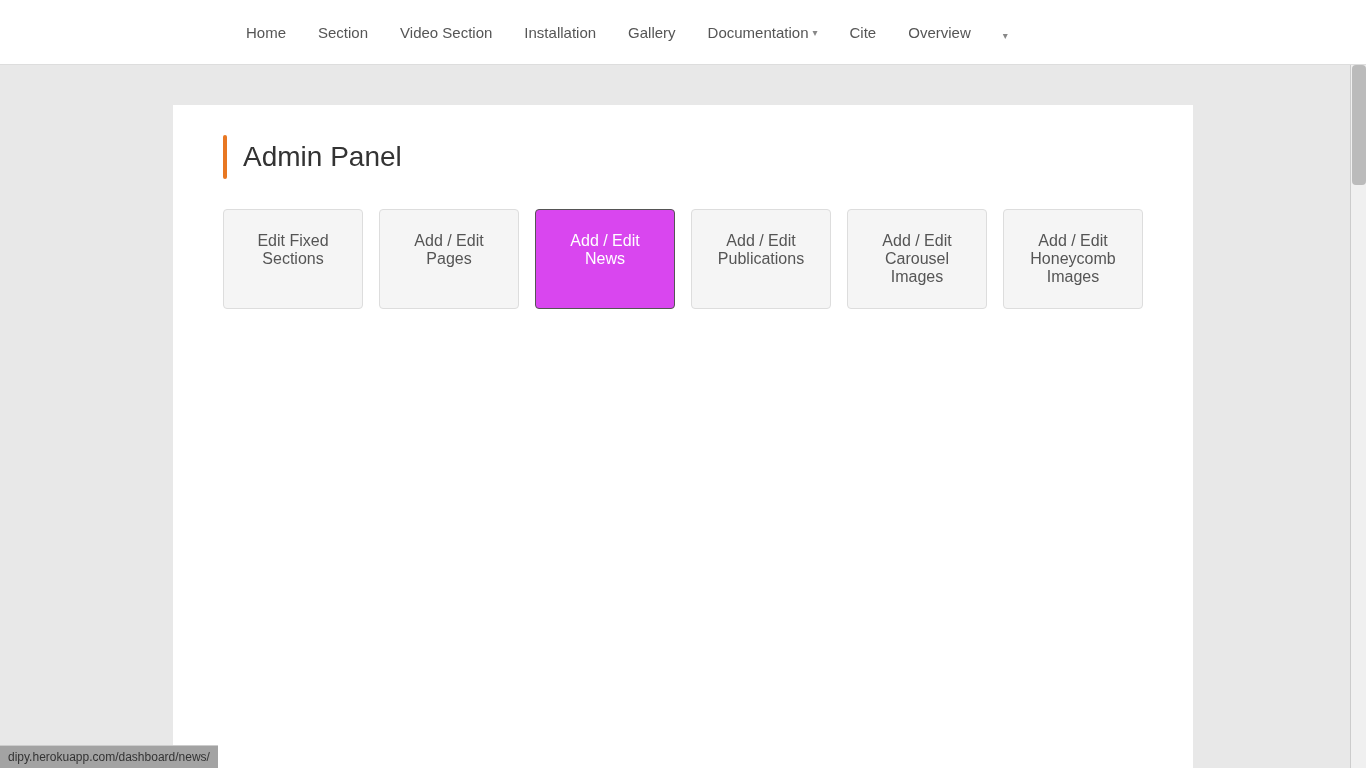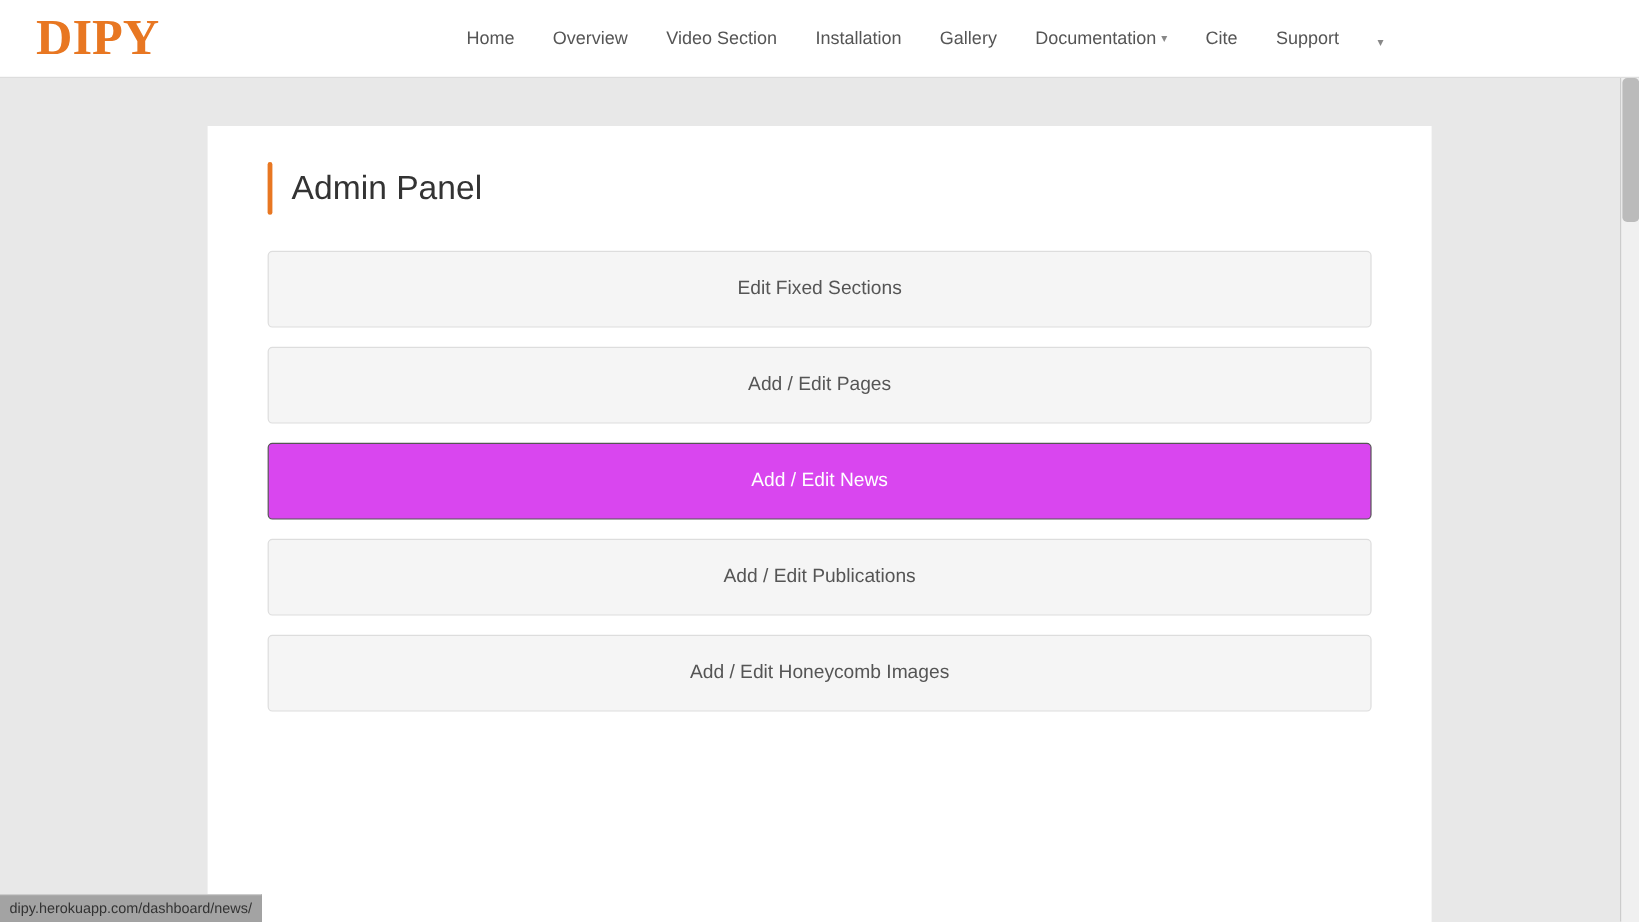--- a/index.html
+++ b/index.html
@@ -99,21 +99,20 @@
     .page-title {
       font-size: 28px;
       font-weight: 300;
       color: #333;
       padding: 6px 0;
     }
 
     
     .admin-buttons {
       display: flex;
-      flex-direction: column;
       gap: 16px;
       margin-top: 10px;
     }
 
     .admin-btn {
       width: 100%;
       padding: 22px 20px;
       border: 1px solid #ddd;
       border-radius: 4px;
       background-color: #f5f5f5;
@@ -161,31 +160,30 @@
       background-color: #bbb;
       border-radius: 4px;
       margin: 2px auto;
       margin-top: 65px;
     }
   </style>
 </head>
 <body>
 
 <nav class="navbar">
-  <a class="navbar-brand">DIPY</a>
   <ul class="navbar-nav">
 
   <li class="nav-item">
         <a class="nav-link" href="#">
           <span>Home</span>
         </a>
       </li>
       <li class="nav-item">
         <a class="nav-link" href="#">
-          <span>Overview</span>
+          <span>Section</span>
         </a>
       </li>
       <li class="nav-item">
         <a class="nav-link" href="#">
           <span>Video Section</span>
         </a>
       </li>
       <li class="nav-item">
         <a class="nav-link" href="#">
           <span>Installation</span>
@@ -202,21 +200,21 @@
           <span class="nav-dropdown-arrow">▾</span>
         </a>
       </li>
       <li class="nav-item">
         <a class="nav-link" href="#">
           <span>Cite</span>
         </a>
       </li>
       <li class="nav-item">
         <a class="nav-link" href="#">
-          <span>Support</span>
+          <span>Overview</span>
         </a>
       </li>
       <li class="nav-item">
         <a class="nav-link" href="#">
           <span class="nav-dropdown-arrow">▾</span>
         </a>
       </li>
     </ul>
 </nav>
 
@@ -225,20 +223,21 @@
     <div class="page-title-container">
       <div class="page-title-border"></div>
       <h1 class="page-title">Admin Panel</h1>
     </div>
     <div class="admin-buttons">
 
     <a href="#" class="admin-btn">Edit Fixed Sections</a>
         <a href="#" class="admin-btn">Add / Edit Pages</a>
         <a href="#" class="admin-btn active">Add / Edit News</a>
         <a href="#" class="admin-btn">Add / Edit Publications</a>
+        <a href="#" class="admin-btn">Add / Edit Carousel Images</a>
         <a href="#" class="admin-btn">Add / Edit Honeycomb Images</a>
       </div>
   </div>
 </div>
 
 <div class="scrollbar-area">
   <div class="scrollbar-thumb"></div>
 </div>
 
 <div class="status-bar">

